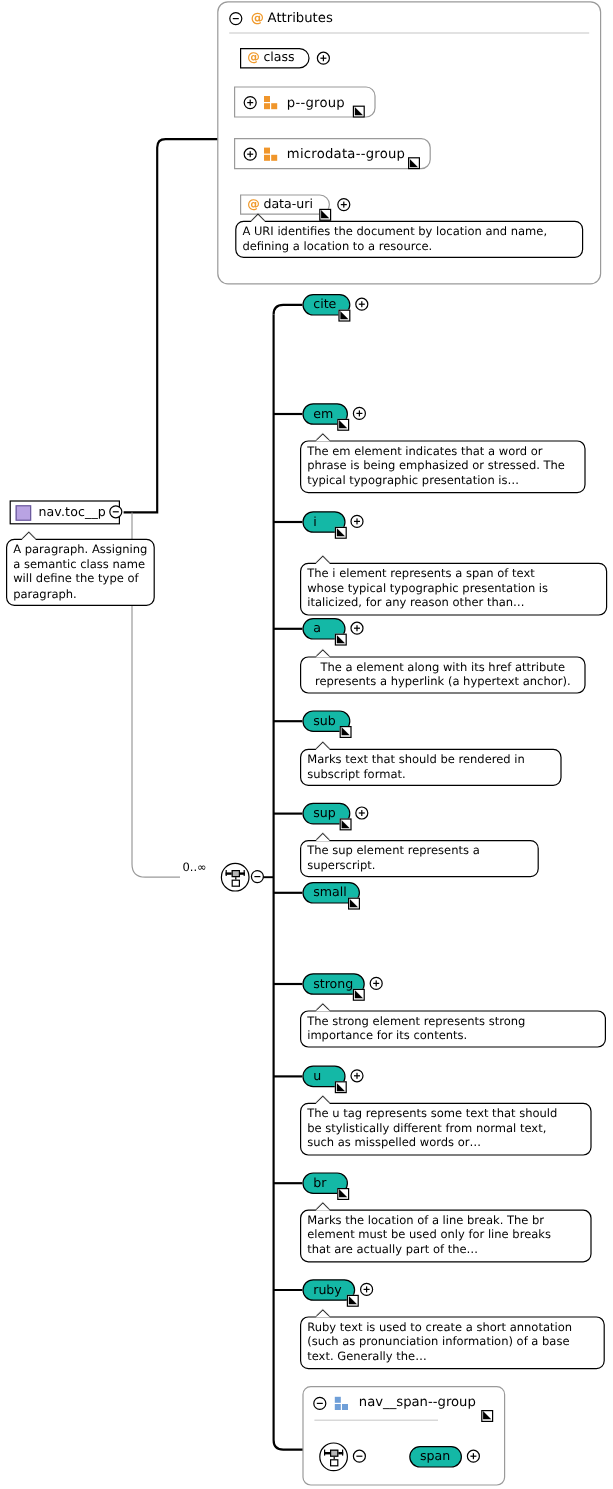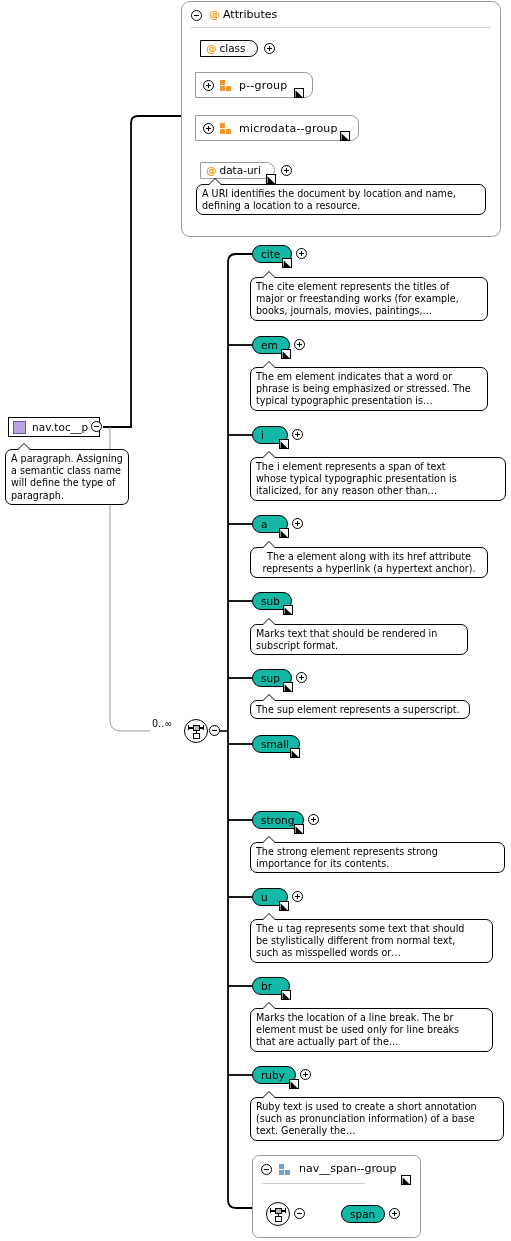--- a/index.html
+++ b/index.html
@@ -307,39 +307,36 @@
     <div class="sq-top"></div>
       <div class="sq-bot"></div>
   </div>
   <div class="circ" style="left:209px; top:725px;"></div>
 
   <div class="pill" style="left:252px; top:245px; width:40px;">
     <span>cite</span>
   </div>
   <div class="extref" style="left:282px; top:258px;">◣</div>
   <div class="circ plus" style="left:296px; top:248px;"></div>
-  <div class="doc" style="left:250px; top:277px; width:238px;">The cite element represents the titles of
-major or freestanding works (for example,
-books, journals, movies, paintings,…</div>
 
   <div class="pill" style="left:252px; top:336px; width:38px;">
     <span>em</span>
   </div>
   <div class="extref" style="left:281px; top:349px;">◣</div>
   <div class="circ plus" style="left:294px; top:339px;"></div>
   <div class="doc" style="left:250px; top:367px; width:238px;">The em element indicates that a word or
 phrase is being emphasized or stressed. The
 typical typographic presentation is…</div>
 
   <div class="pill" style="left:252px; top:426px; width:36px;">
     <span>i</span>
   </div>
   <div class="extref" style="left:279px; top:439px;">◣</div>
   <div class="circ plus" style="left:292px; top:429px;"></div>
-  <div class="doc" style="left:250px; top:457px; width:256px;">The i element represents a span of text
+  <div class="doc" style="left:250px; top:469px; width:256px;">The i element represents a span of text
 whose typical typographic presentation is
 italicized, for any reason other than…</div>
 
   <div class="pill" style="left:252px; top:515px; width:36px;">
     <span>a</span>
   </div>
   <div class="extref" style="left:279px; top:528px;">◣</div>
   <div class="circ plus" style="left:292px; top:518px;"></div>
   <div class="doc" style="left:250px; top:547px; width:238px;text-align:center;">The a element along with its href attribute
 represents a hyperlink (a hypertext anchor).</div>
@@ -349,21 +346,21 @@
   </div>
   <div class="extref" style="left:283px; top:605px;">◣</div>
   <div class="doc" style="left:250px; top:624px; width:218px;">Marks text that should be rendered in
 subscript format.</div>
 
   <div class="pill" style="left:252px; top:669px; width:40px;">
     <span>sup</span>
   </div>
   <div class="extref" style="left:283px; top:682px;">◣</div>
   <div class="circ plus" style="left:296px; top:672px;"></div>
-  <div class="doc" style="left:250px; top:700px; width:220px;">The sup element represents a superscript.</div>
+  <div class="doc" style="left:250px; top:700px; width:199px;">The sup element represents a superscript.</div>
 
   <div class="pill" style="left:252px; top:735px; width:48px;">
     <span>small</span>
   </div>
   <div class="extref" style="left:290px; top:748px;">◣</div>
 
   <div class="pill" style="left:252px; top:811px; width:52px;">
     <span>strong</span>
   </div>
   <div class="extref" style="left:294px; top:824px;">◣</div>

